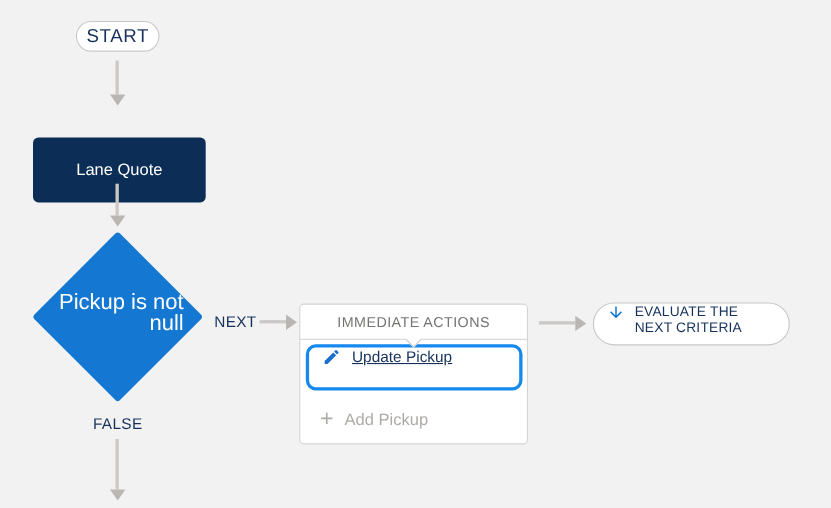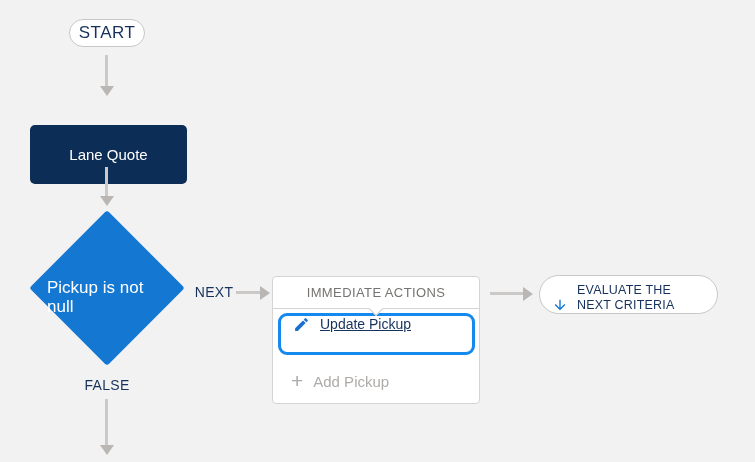--- a/index.html
+++ b/index.html
@@ -24,21 +24,21 @@
     background:#0c2d55; border-radius:5px;
     display:flex; align-items:center; justify-content:center;
     color:#ffffff; font-size:15px; cursor:pointer;margin-top:25px;
   }
   .diamond-shape {
     position:absolute; left:52px; top:233px; width:110px; height:110px;
     background:#1478d2; transform:rotate(45deg); border-radius:3px;
   }
   .diamond-label {
     position:absolute; left:47px; top:266px; width:120px;
-    text-align:left; color:#ffffff; font-size:17px; line-height:19px;margin-top:12px;
+    text-align:right; color:#ffffff; font-size:20px; line-height:19px;
   }
   .branch-label {
     position:absolute; color:#16325c; font-size:14px; letter-spacing:0.3px;
   }
   .label-true  { left:193px; top:284px; width:42px; text-align:center; }
   .label-false { left:77px;  top:377px; width:60px; text-align:center; }
 
   
   .actions-panel {
     position:absolute; left:272px; top:276px; width:208px; height:128px;
@@ -70,21 +70,21 @@
   }
   .add-action-row .plus-glyph {
     color:#aeaba8; font-size:21px; line-height:20px; font-weight:300;
   }
   .add-action-row .add-label { color:#aeaba8; font-size:15px; }
 
   
   .evaluate-pill {
     position:absolute; left:539px; top:275px; width:179px; height:39px;
     background:#ffffff; border:1.5px solid #c9c7c5; border-radius:20px;
-    display:flex; align-items:flex-end; gap:9px; padding-left:12px;
+    display:flex; align-items:flex-start; gap:9px; padding-left:12px;
     cursor:pointer;
   }
   .evaluate-text {
     color:#16325c; font-size:12.5px; line-height:15px; letter-spacing:0.2px;
     width:118px;
   }
 
   
   .varrow { position:absolute; width:3px; background:#cbc9c7; }
   .varrow::after {

